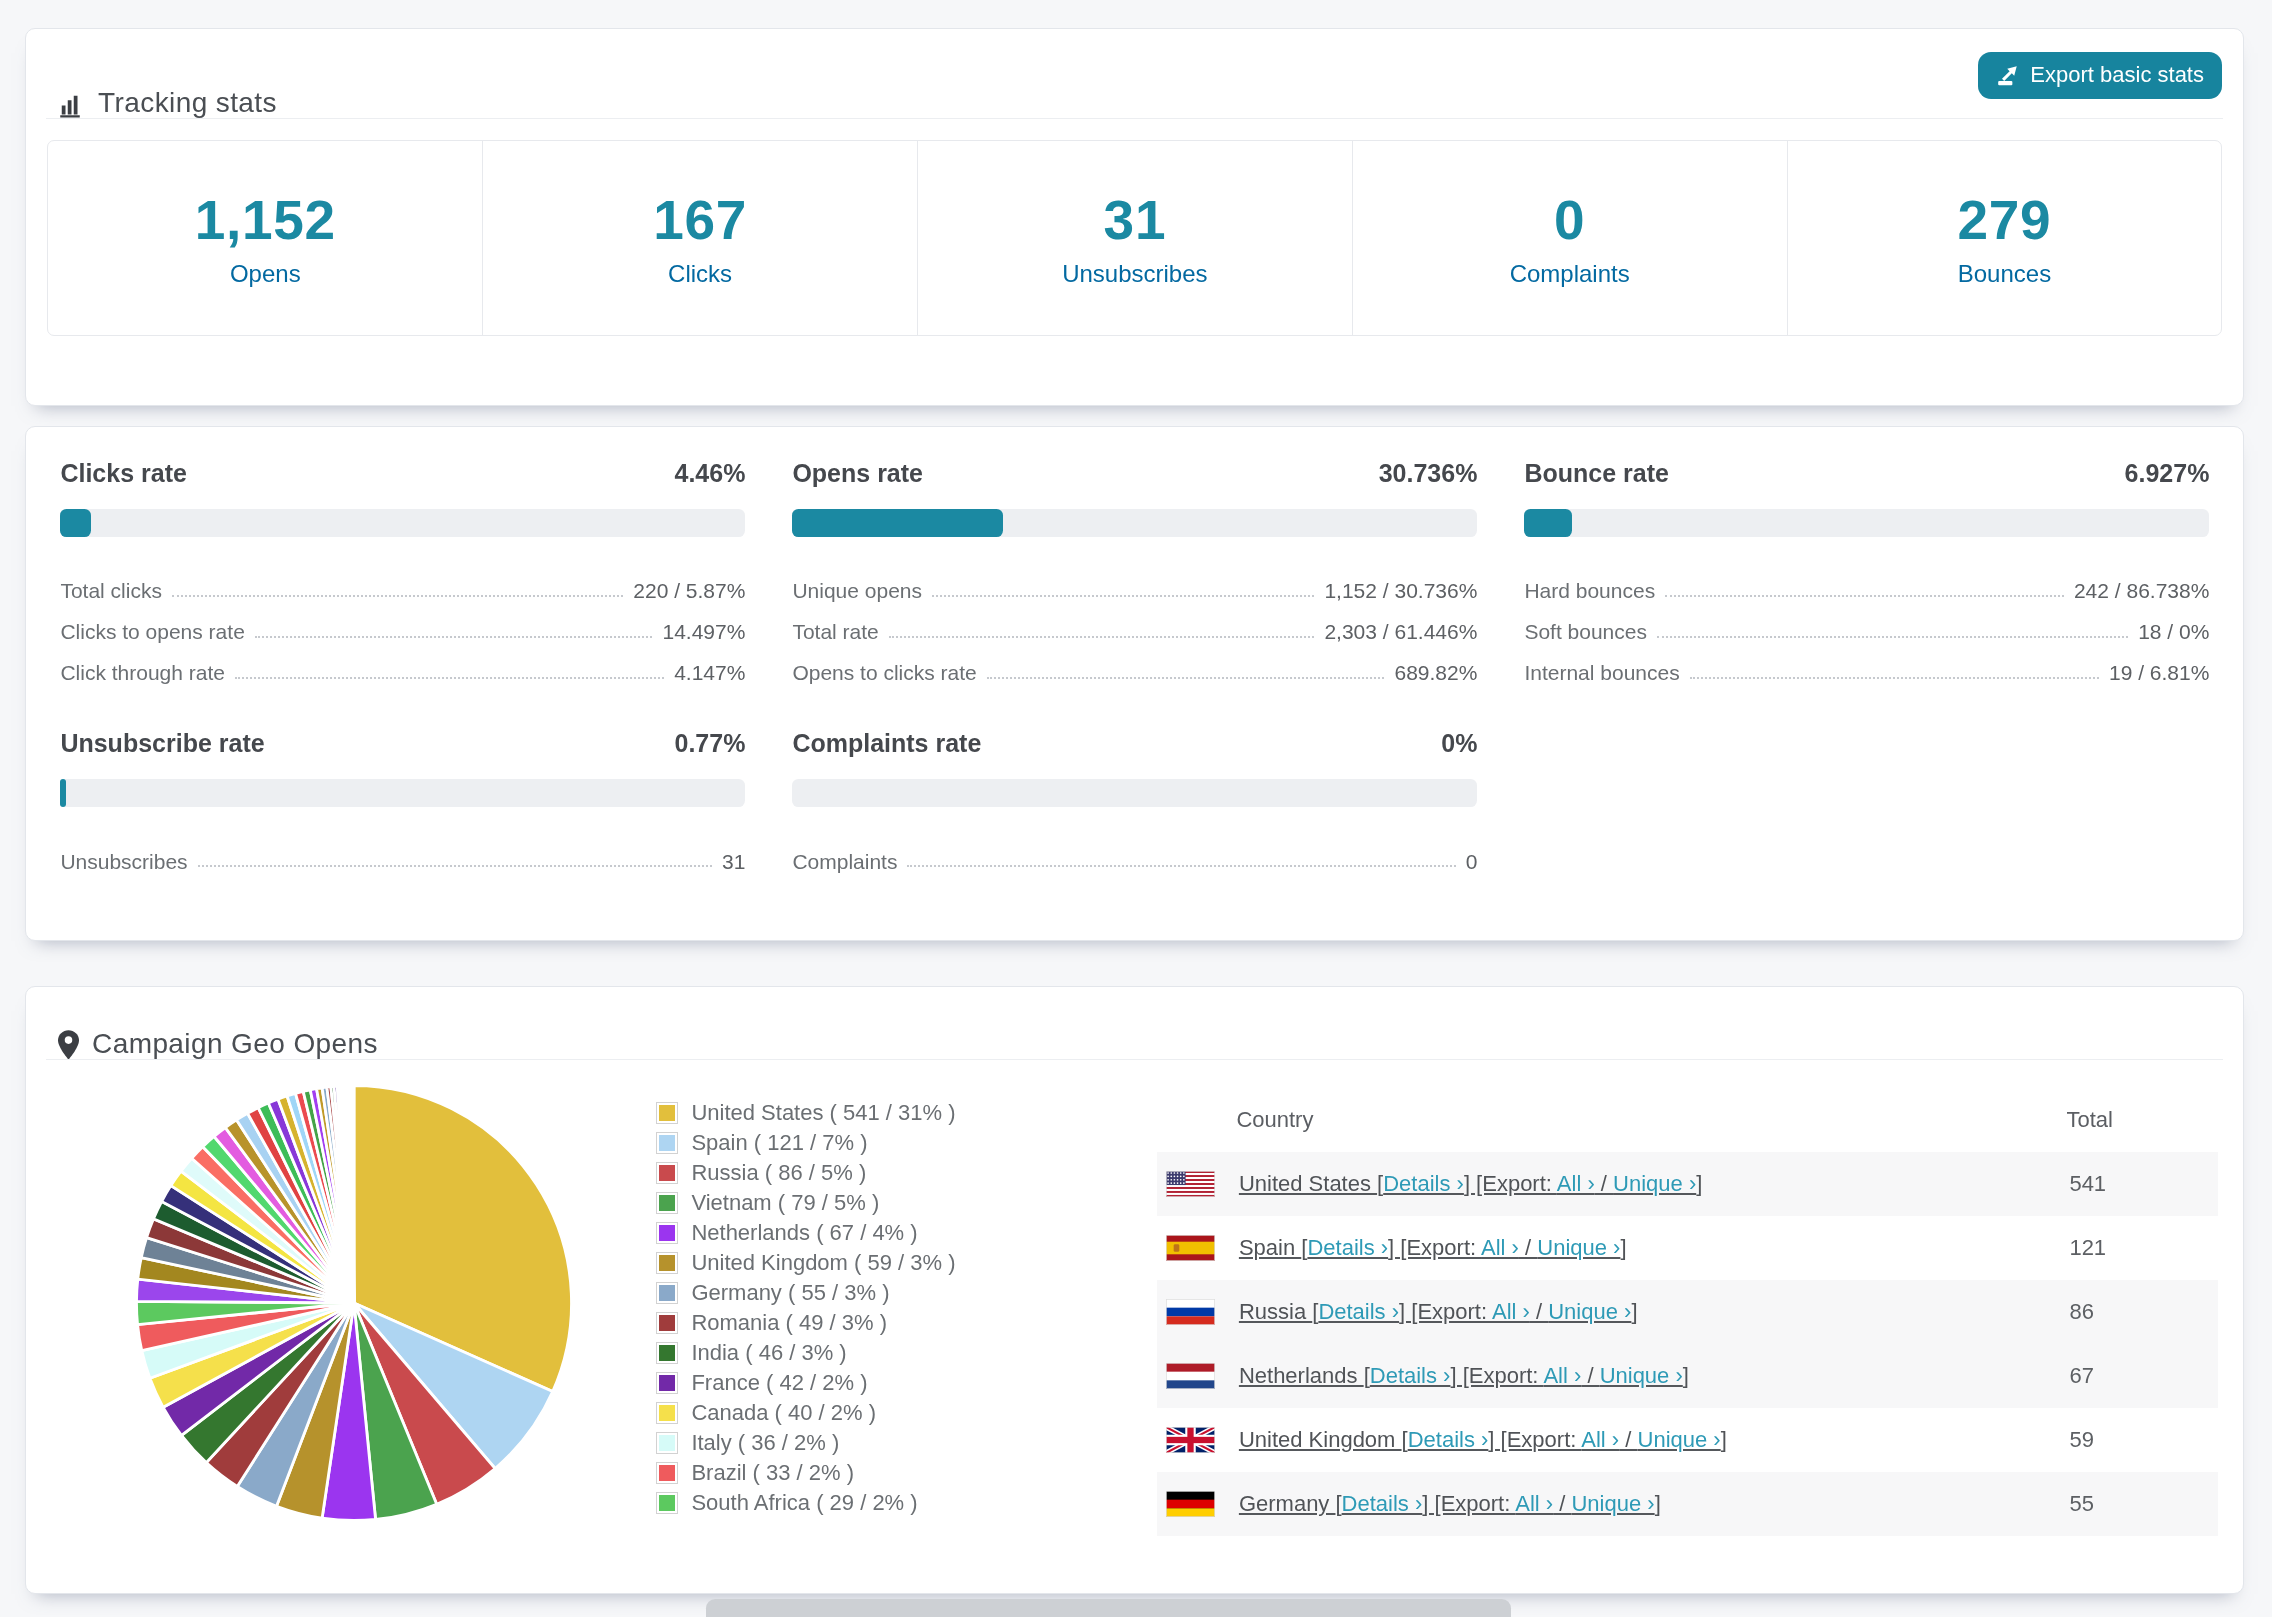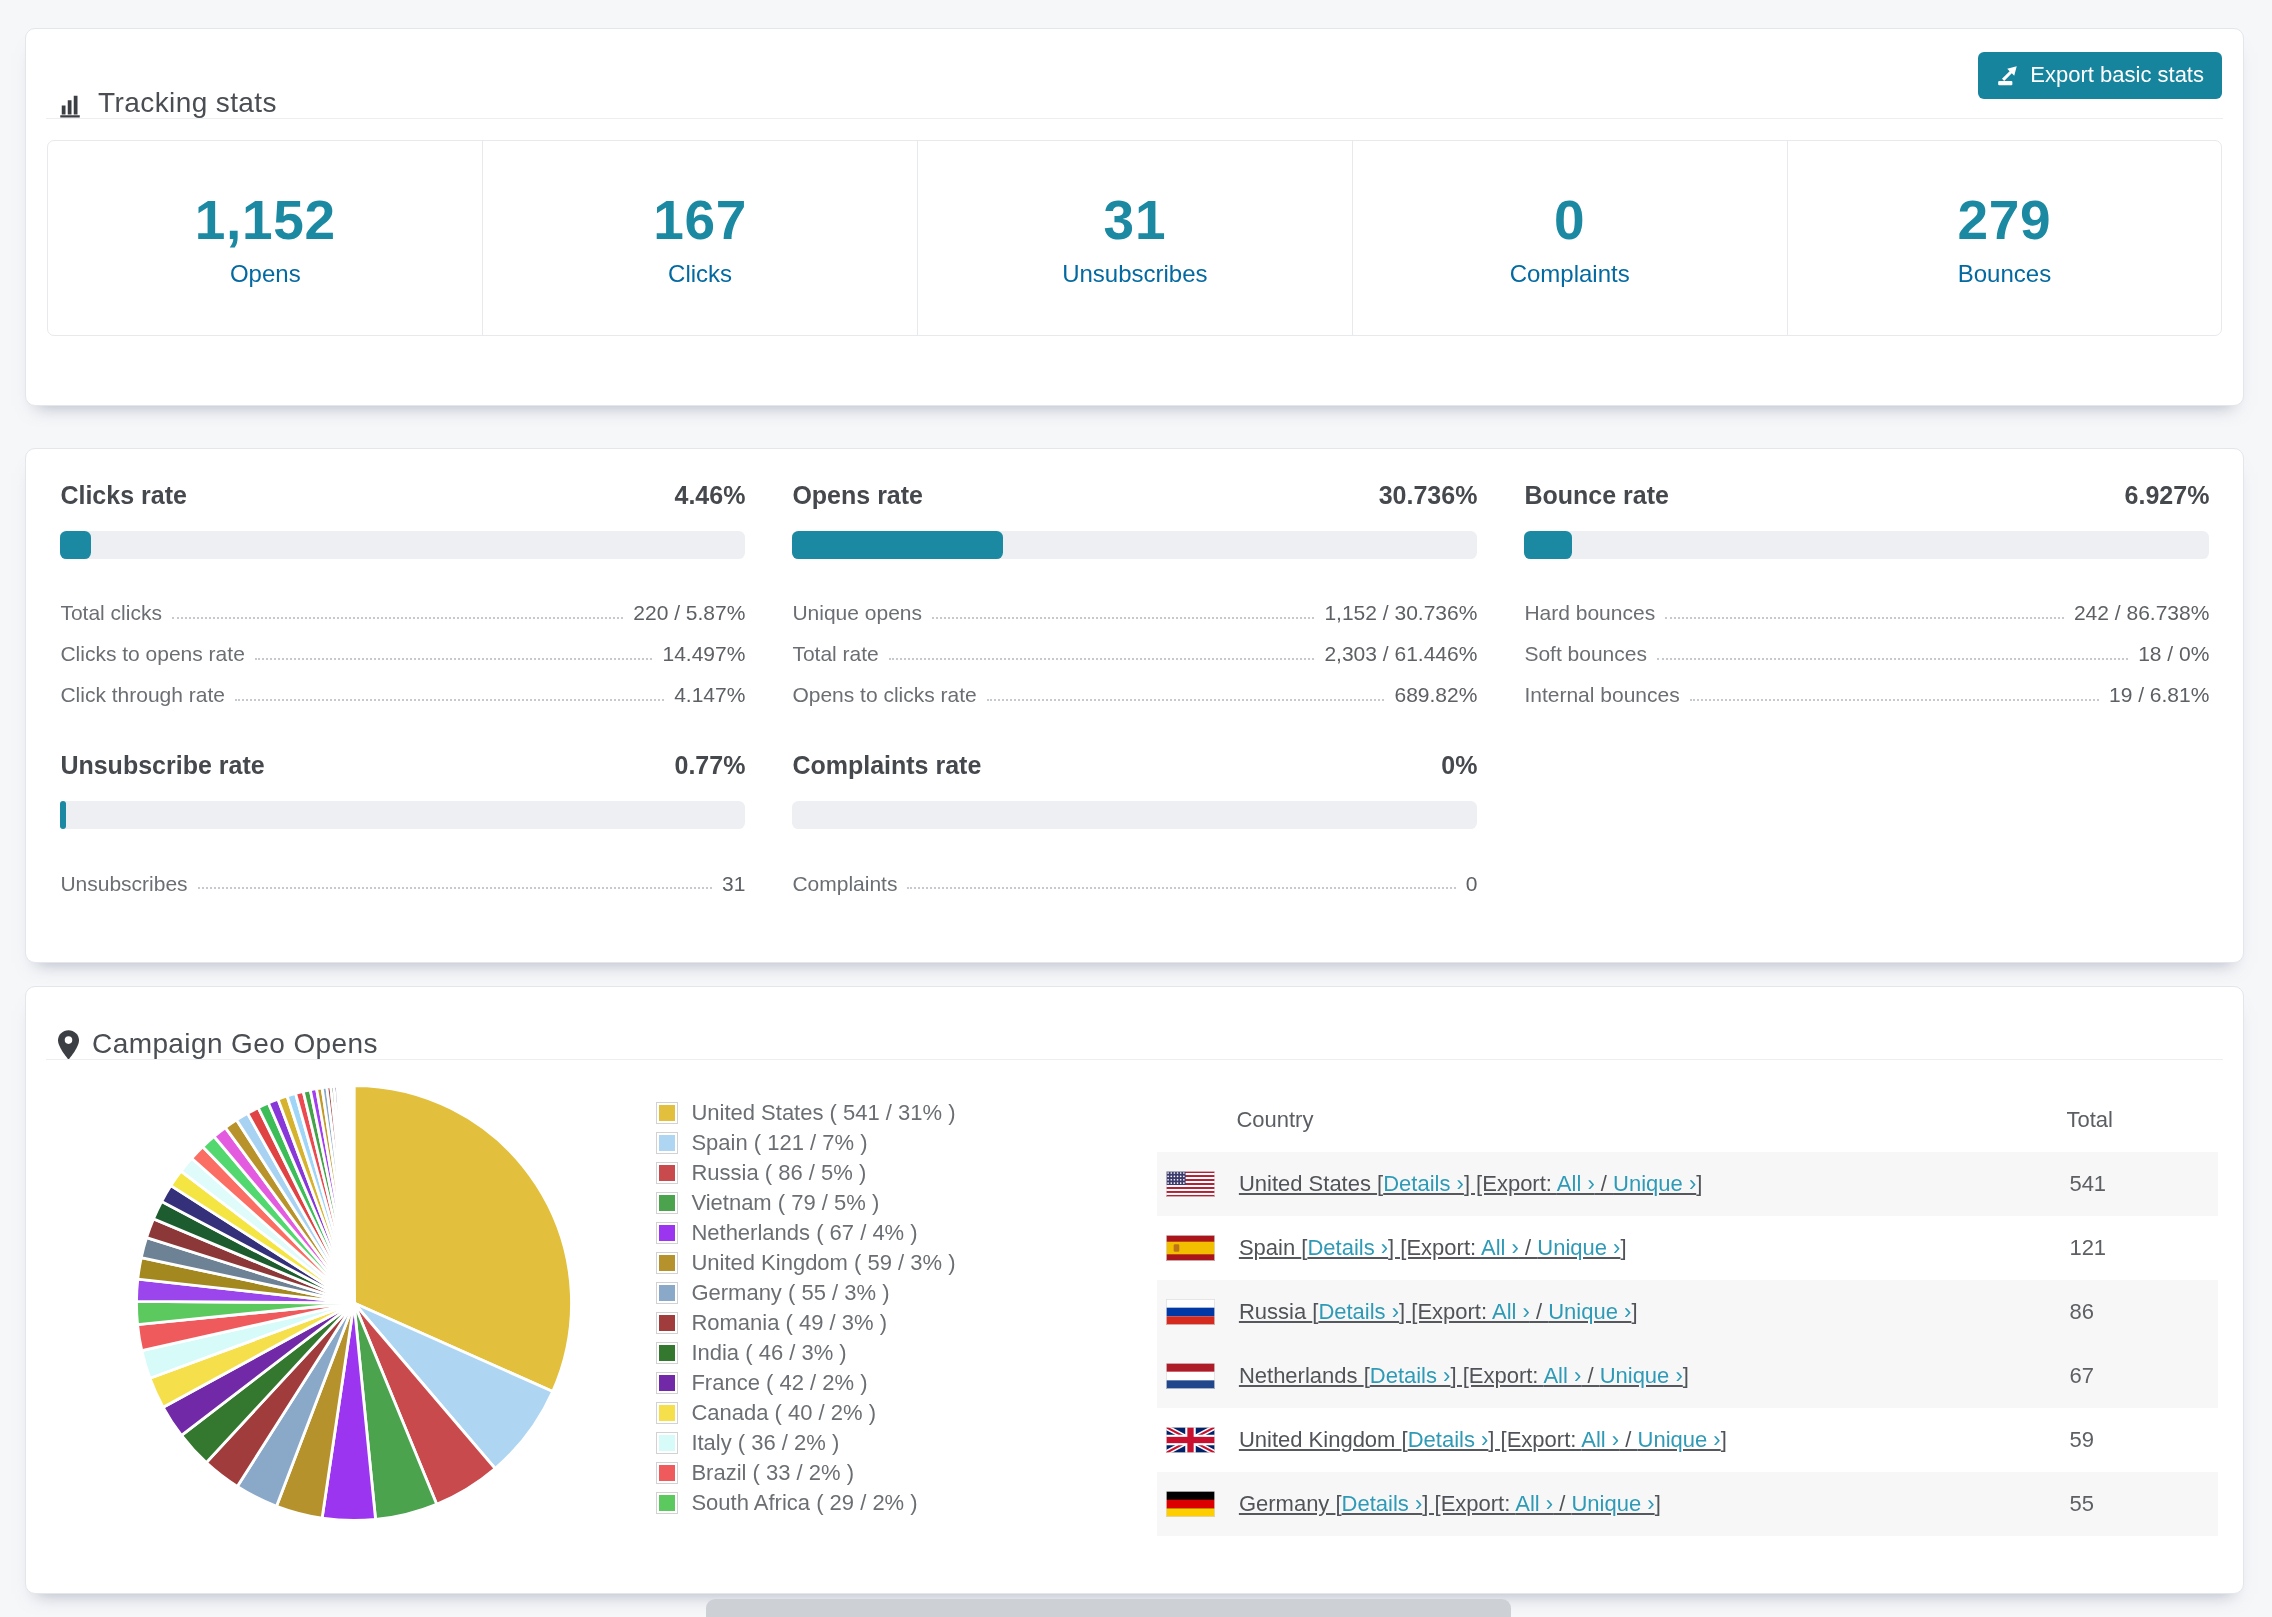--- a/index.html
+++ b/index.html
@@ -19,32 +19,32 @@
   #card-tracking { left: 25.4px; top: 28px; width: 2219px; height: 378px; }
   .card-header { position: relative; height: 90px; display: flex; align-items: flex-end; padding: 0 32px; }
   .card-header .hicon { display: inline-flex; margin-right: 12.7px; }
   .htitle { font-size: 28px; color: #4a4e53; letter-spacing: 0.4px; }
   .hdr-divider { position: absolute; left: 20px; right: 20px; bottom: 0; height: 1.4px; background: #eceef1; }
   .export-btn {
     position: absolute; right: 21px; top: 22.6px; height: 47px;
     display: inline-flex; align-items: center; gap: 10px; padding: 0 18.4px;
     background: var(--btn, #17849e); color: #fff; font-size: 22px;
     font-family: "Liberation Sans", sans-serif;
-    border: none; border-radius: 6px; cursor: pointer;
+    border: none; border-radius: 13px; cursor: pointer;
   }
   .stats-strip {
     position: absolute; left: 21px; right: 21px; top: 111px; height: 196px;
     border: 1.4px solid #e7e9ed; border-radius: 7px; display: flex; background:#fff;
   }
   .stat-cell { flex: 1; display: flex; flex-direction: column; align-items: center; justify-content: center; border-left: 1.4px solid #e7e9ed; }
   .stat-cell:first-child { border-left: none; }
   .stat-value { font-size: 55px; font-weight: bold; color: var(--accent, #1b89a2); letter-spacing: 0.7px; }
   .stat-label { font-size: 24px; color: #0369a1; margin-top: 8.5px; }
   
-  #card-rates { left: 25.4px; top: 448px; width: 2219px; height: 515px; padding: 32px 34px; }
+  #card-rates { left: 25.4px; top: 426px; width: 2219px; height: 515px; padding: 32px 34px; }
   .rates-grid { display: grid; grid-template-columns: repeat(3, 1fr); column-gap: 47px; row-gap: 44px; }
   .rate-title-row { display: flex; justify-content: space-between; font-size: 25px; font-weight: bold; color: #45484d; }
   .rate-bar { margin-top: 21px; height: 28px; background: #edeff2; border-radius: 6.4px; position: relative; }
   .rate-fill { position: absolute; left: 0; top: 0; height: 100%; background: var(--accent, #1b89a2); border-radius: 6.4px; }
   .rate-rows { margin-top: 25.4px; }
   .rate-row { display: flex; align-items: flex-end; height: 41px; font-size: 21px; color: #6b6f73; }
   .rate-row .rr { color: #5d6064; }
   .leader { flex: 1; border-bottom: 2.1px dotted #c6c9ce; margin: 0 10px 6.4px 10px; }
   
   #card-geo { left: 25.4px; top: 986px; width: 2219px; height: 608px; overflow: hidden; }

